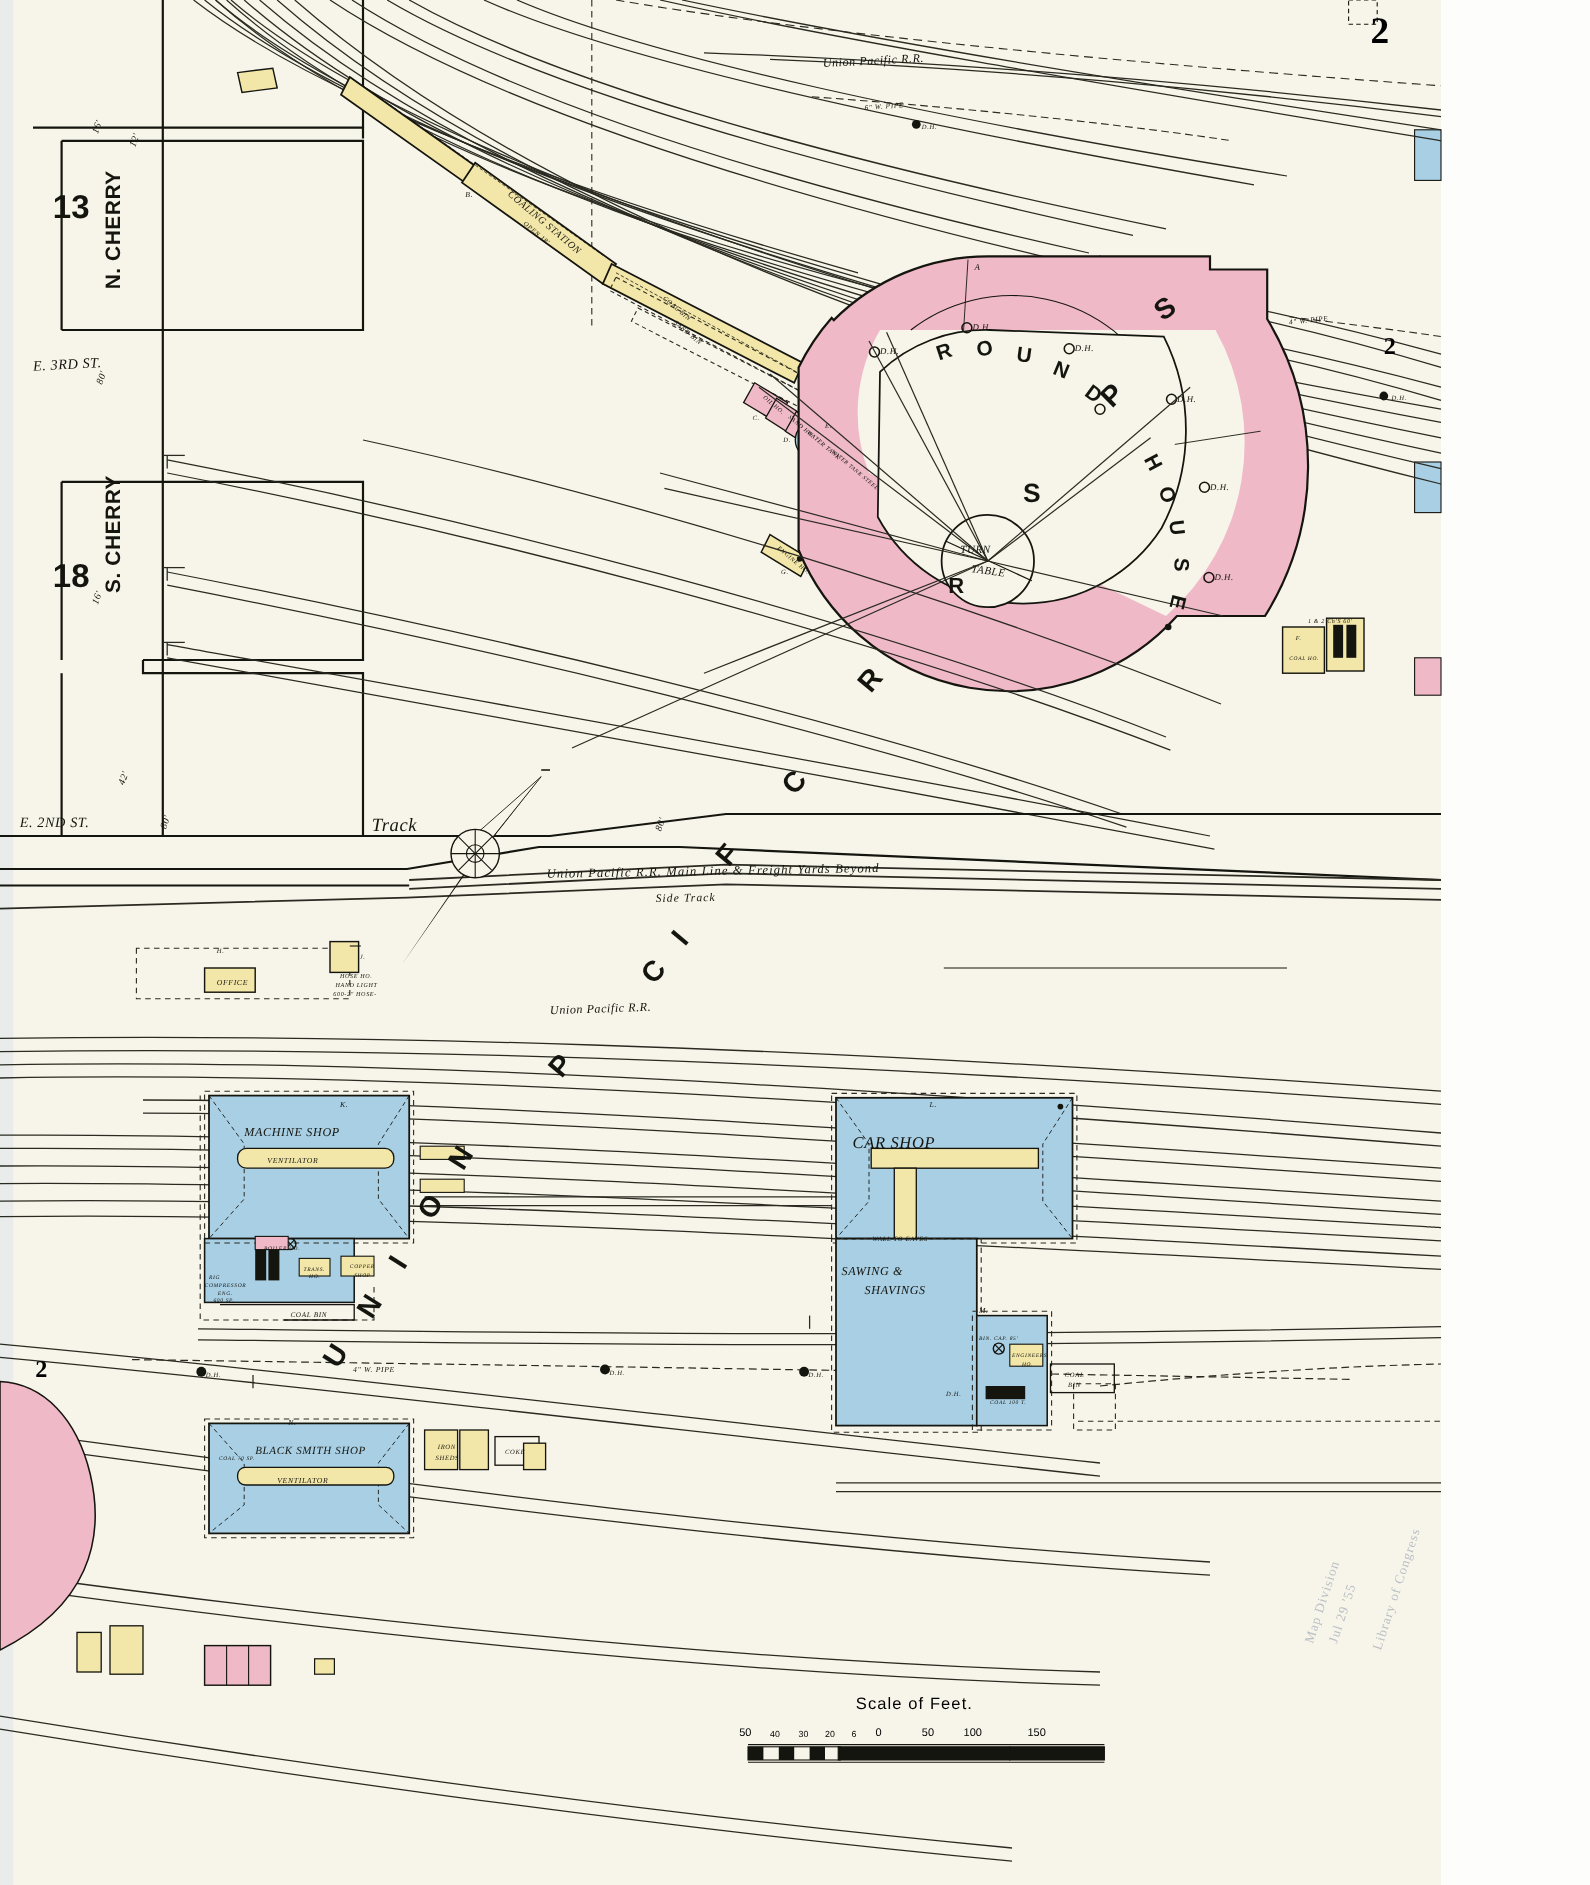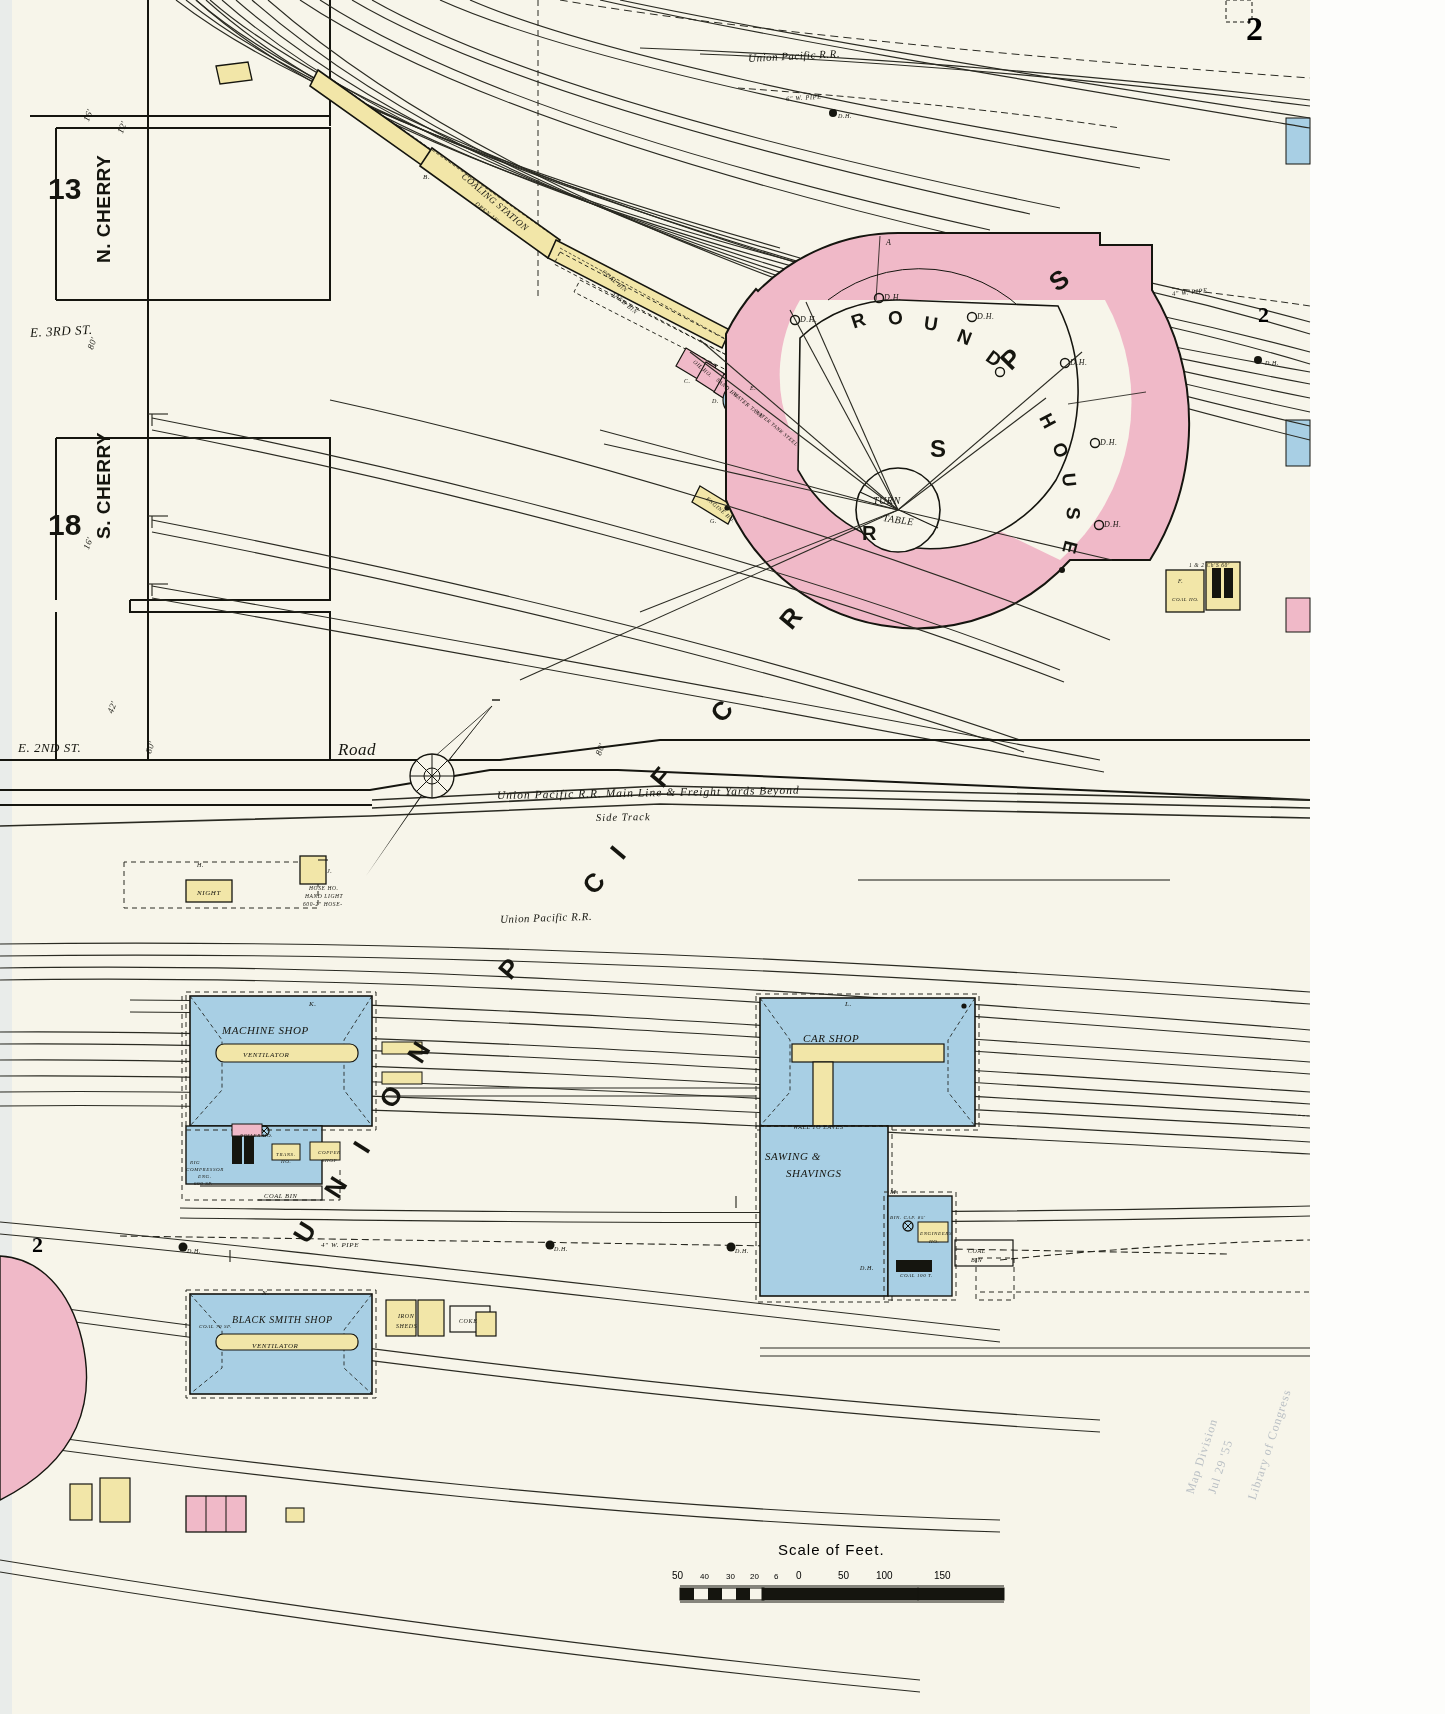--- a/index.html
+++ b/index.html
@@ -387,21 +387,21 @@
   <div class="pagenum" style="left:32px;top:1232px;font-size:22px;">2</div>
 
 
   <div class="mtext blocknum" style="left:48px;top:172px;">13</div>
   <div class="mtext blocknum" style="left:48px;top:508px;">18</div>
 
   <div class="mtext streetname" style="left:104px;top:252px;transform:rotate(-90deg);">N. CHERRY</div>
   <div class="mtext streetname" style="left:104px;top:528px;transform:rotate(-90deg);">S. CHERRY</div>
   <div class="mtext script" style="left:30px;top:325px;font-size:13px;transform:rotate(-3deg);">E. 3RD ST.</div>
   <div class="mtext script" style="left:18px;top:740px;font-size:13px;">E. 2ND ST.</div>
-  <div class="mtext script" style="left:338px;top:740px;font-size:17px;">Road</div>
+  <div class="mtext script" style="left:338px;top:740px;font-size:17px;">Track</div>
 
   <div class="mtext script" style="left:86px;top:116px;font-size:9px;transform:rotate(-70deg);">16'</div>
   <div class="mtext script" style="left:120px;top:128px;font-size:9px;transform:rotate(-70deg);">12'</div>
   <div class="mtext script" style="left:90px;top:344px;font-size:9px;transform:rotate(-70deg);">80'</div>
   <div class="mtext script" style="left:86px;top:544px;font-size:9px;transform:rotate(-70deg);">16'</div>
   <div class="mtext script" style="left:110px;top:708px;font-size:9px;transform:rotate(-70deg);">42'</div>
   <div class="mtext script" style="left:148px;top:748px;font-size:9px;transform:rotate(-70deg);">80'</div>
   <div class="mtext script" style="left:598px;top:750px;font-size:9px;transform:rotate(-70deg);">80'</div>
 
   <div class="mtext script" style="left:748px;top:52px;font-size:11px;transform:rotate(-3deg);">Union Pacific R.R.</div>
@@ -448,27 +448,27 @@
   <div id="smalllabels">
       <div class="mtext script" style="left: 463px; top: 170px; font-size: 9px; letter-spacing: 0.6px; transform: rotate(40deg);">COALING STATION</div>
       <div class="mtext script" style="left: 476px; top: 200px; font-size: 6px; letter-spacing: 0.6px; transform: rotate(40deg);">OPEN 18'</div>
       <div class="mtext script" style="left: 603px; top: 268px; font-size: 6px; letter-spacing: 0.6px; transform: rotate(40deg);">COAL BIN</div>
       <div class="mtext script" style="left: 613px; top: 290px; font-size: 6px; letter-spacing: 0.6px; transform: rotate(40deg);">SAND BIN</div>
       <div class="mtext script" style="left: 694px; top: 358px; font-size: 5.5px; letter-spacing: 0.6px; transform: rotate(40deg);">OIL HO.</div>
       <div class="mtext script" style="left: 717px; top: 376px; font-size: 5.5px; letter-spacing: 0.6px; transform: rotate(40deg);">SAND HO.</div>
       <div class="mtext script" style="left: 734px; top: 390px; font-size: 5.5px; letter-spacing: 0.6px; transform: rotate(40deg);">WATER TANK</div>
       <div class="mtext script" style="left: 756px; top: 408px; font-size: 5px; letter-spacing: 0.6px; transform: rotate(40deg);">WATER TANK STEEL</div>
       <div class="mtext script" style="left: 707px; top: 495px; font-size: 5.5px; letter-spacing: 0.6px; transform: rotate(40deg);">ENGINE HO.</div>
-      <div class="mtext script" style="left: 197px; top: 889px; font-size: 7px; letter-spacing: 0.6px;">NIGHT</div>
+      <div class="mtext script" style="left: 197px; top: 889px; font-size: 7px; letter-spacing: 0.6px;">OFFICE</div>
       <div class="mtext script" style="left: 309px; top: 885px; font-size: 5.5px; letter-spacing: 0.6px;">HOSE HO.</div>
       <div class="mtext script" style="left: 305px; top: 893px; font-size: 5.5px; letter-spacing: 0.6px;">HAND LIGHT</div>
       <div class="mtext script" style="left: 303px; top: 901px; font-size: 5.5px; letter-spacing: 0.6px;">600-2" HOSE-</div>
       <div class="mtext script" style="left: 222px; top: 1024px; font-size: 11px; letter-spacing: 0.6px;">MACHINE SHOP</div>
       <div class="mtext script" style="left: 243px; top: 1051px; font-size: 7px; letter-spacing: 0.6px;">VENTILATOR</div>
-      <div class="mtext script" style="left: 803px; top: 1032px; font-size: 11px; letter-spacing: 0.6px;">CAR SHOP</div>
+      <div class="mtext script" style="left: 775px; top: 1032px; font-size: 15px; letter-spacing: 0.6px;">CAR SHOP</div>
       <div class="mtext script" style="left: 765px; top: 1150px; font-size: 11px; letter-spacing: 0.6px; text-align: right;">SAWING &amp;</div>
       <div class="mtext script" style="left: 786px; top: 1167px; font-size: 11px; letter-spacing: 0.6px;">SHAVINGS</div>
       <div class="mtext script" style="left: 793px; top: 1124px; font-size: 6px; letter-spacing: 0.6px;">WALL TO EAVES</div>
       <div class="mtext script" style="left: 232px; top: 1314px; font-size: 10px; letter-spacing: 0.6px;">BLACK SMITH SHOP</div>
       <div class="mtext script" style="left: 252px; top: 1342px; font-size: 7px; letter-spacing: 0.6px;">VENTILATOR</div>
       <div class="mtext script" style="left: 398px; top: 1313px; font-size: 6px; letter-spacing: 0.6px;">IRON</div>
       <div class="mtext script" style="left: 396px; top: 1323px; font-size: 6px; letter-spacing: 0.6px;">SHEDS</div>
       <div class="mtext script" style="left: 459px; top: 1318px; font-size: 6px; letter-spacing: 0.6px;">COKE</div>
       <div class="mtext script" style="left: 264px; top: 1192px; font-size: 6.5px; letter-spacing: 0.6px;">COAL BIN</div>
       <div class="mtext script" style="left: 968px; top: 1248px; font-size: 6px; letter-spacing: 0.6px;">COAL</div>

